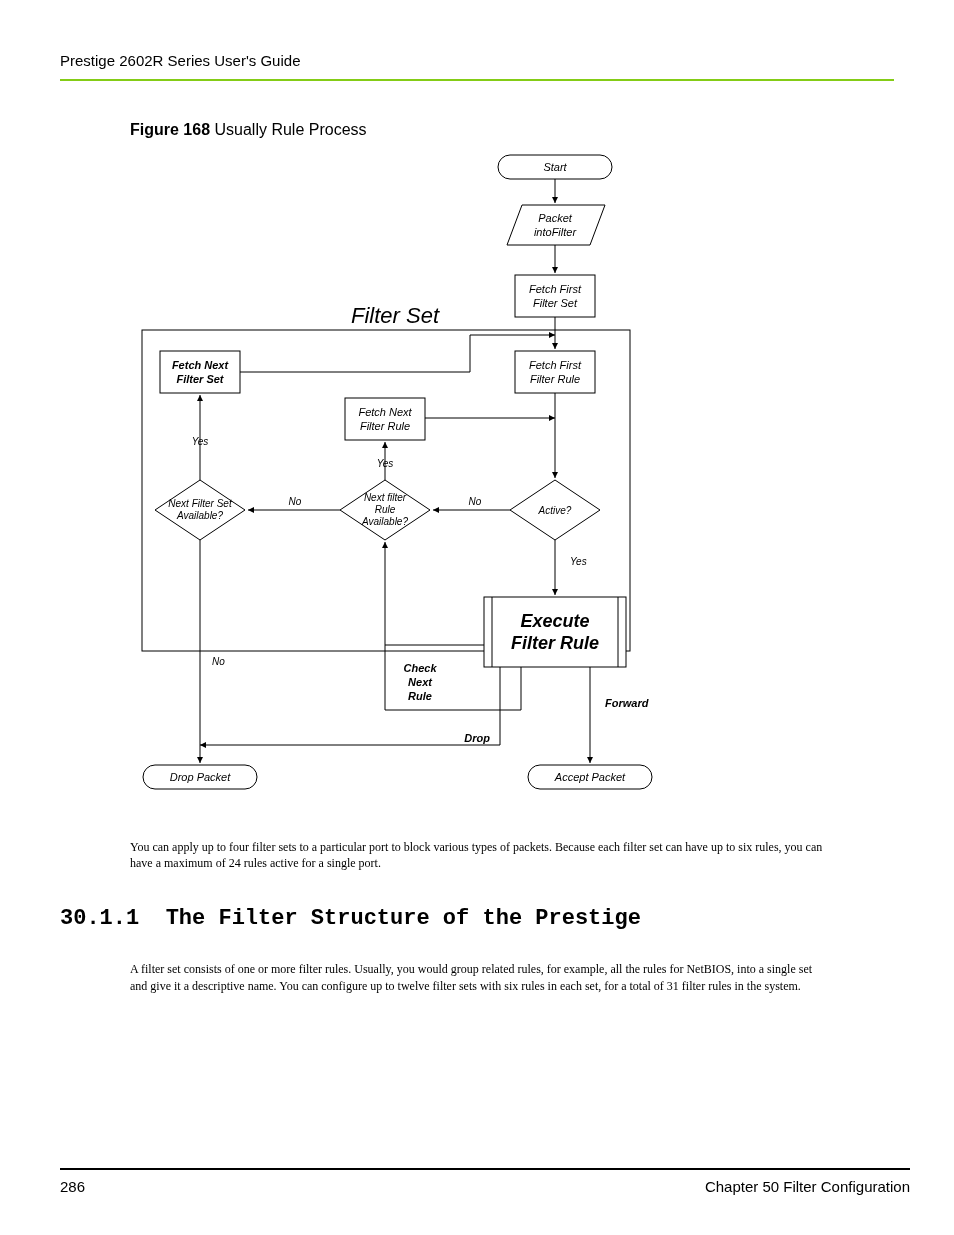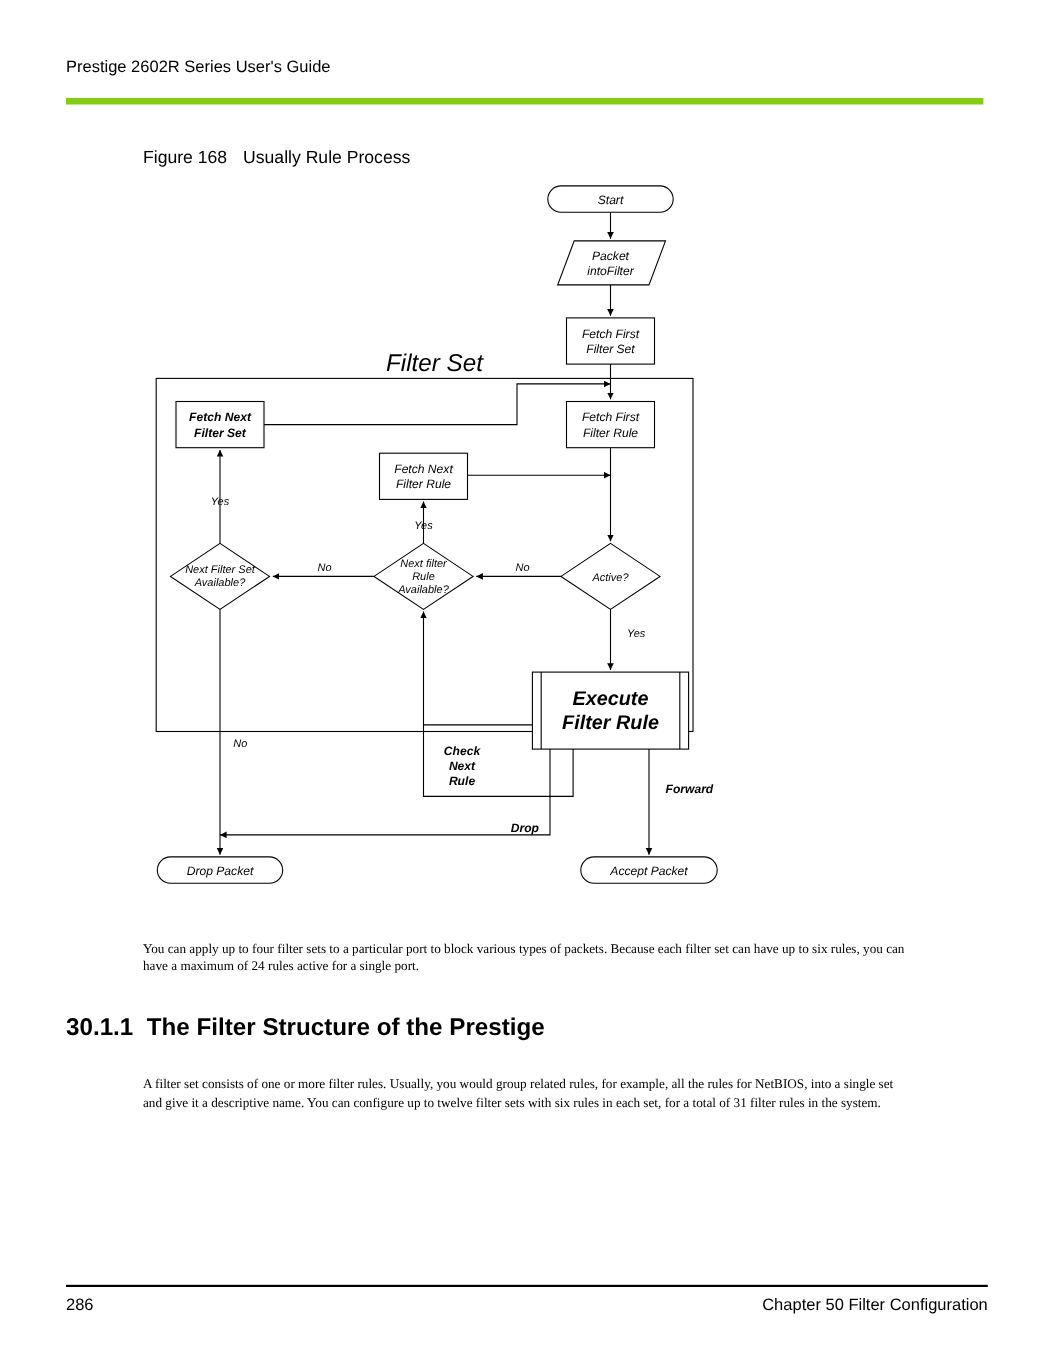--- a/index.html
+++ b/index.html
@@ -12,50 +12,50 @@
   .page {
     width: 954px;
     height: 1235px;
     box-sizing: border-box;
     padding: 52px 60px 40px 60px;
     position: relative;
   }
   .running-header {
     font-family: Arial, Helvetica, sans-serif;
     font-size: 15px;
-    padding-bottom: 20px;
-    border-bottom: 6px solid #84cc16;
+    padding-bottom: 10px;
+    border-bottom: 2px solid #84cc16;
   }
   .figure-caption {
     font-family: Arial, Helvetica, sans-serif;
     font-size: 16px;
     margin: 40px 0 6px 70px;
   }
-  .figure-caption .label { font-weight: normal; margin-right: 10px; }
+  .figure-caption .label { font-weight: bold; }
   .figure-svg-wrap {
     margin-left: 70px;
     font-style: italic;
   }
   .body-text {
     font-size: 12px;
     line-height: 1.35;
     margin: 30px 0 0 70px;
     max-width: 700px;
     text-align: left;
   }
   .subsection-heading {
-    font-family: Liberation Sans, sans-serif;
+    font-family: Liberation Mono, monospace;
     font-weight: bold;
     font-size: 22px;
     margin: 35px 0 0 0;
   }
   .footer {
     position: absolute;
     left: 60px;
-    right: 56px;
+    right: 44px;
     bottom: 40px;
     border-top: 2px solid #000;
     padding-top: 8px;
     font-family: Arial, Helvetica, sans-serif;
     font-size: 15px;
     display: flex;
     justify-content: space-between;
   }
   svg text {
     font-family: Arial, Helvetica, sans-serif;

